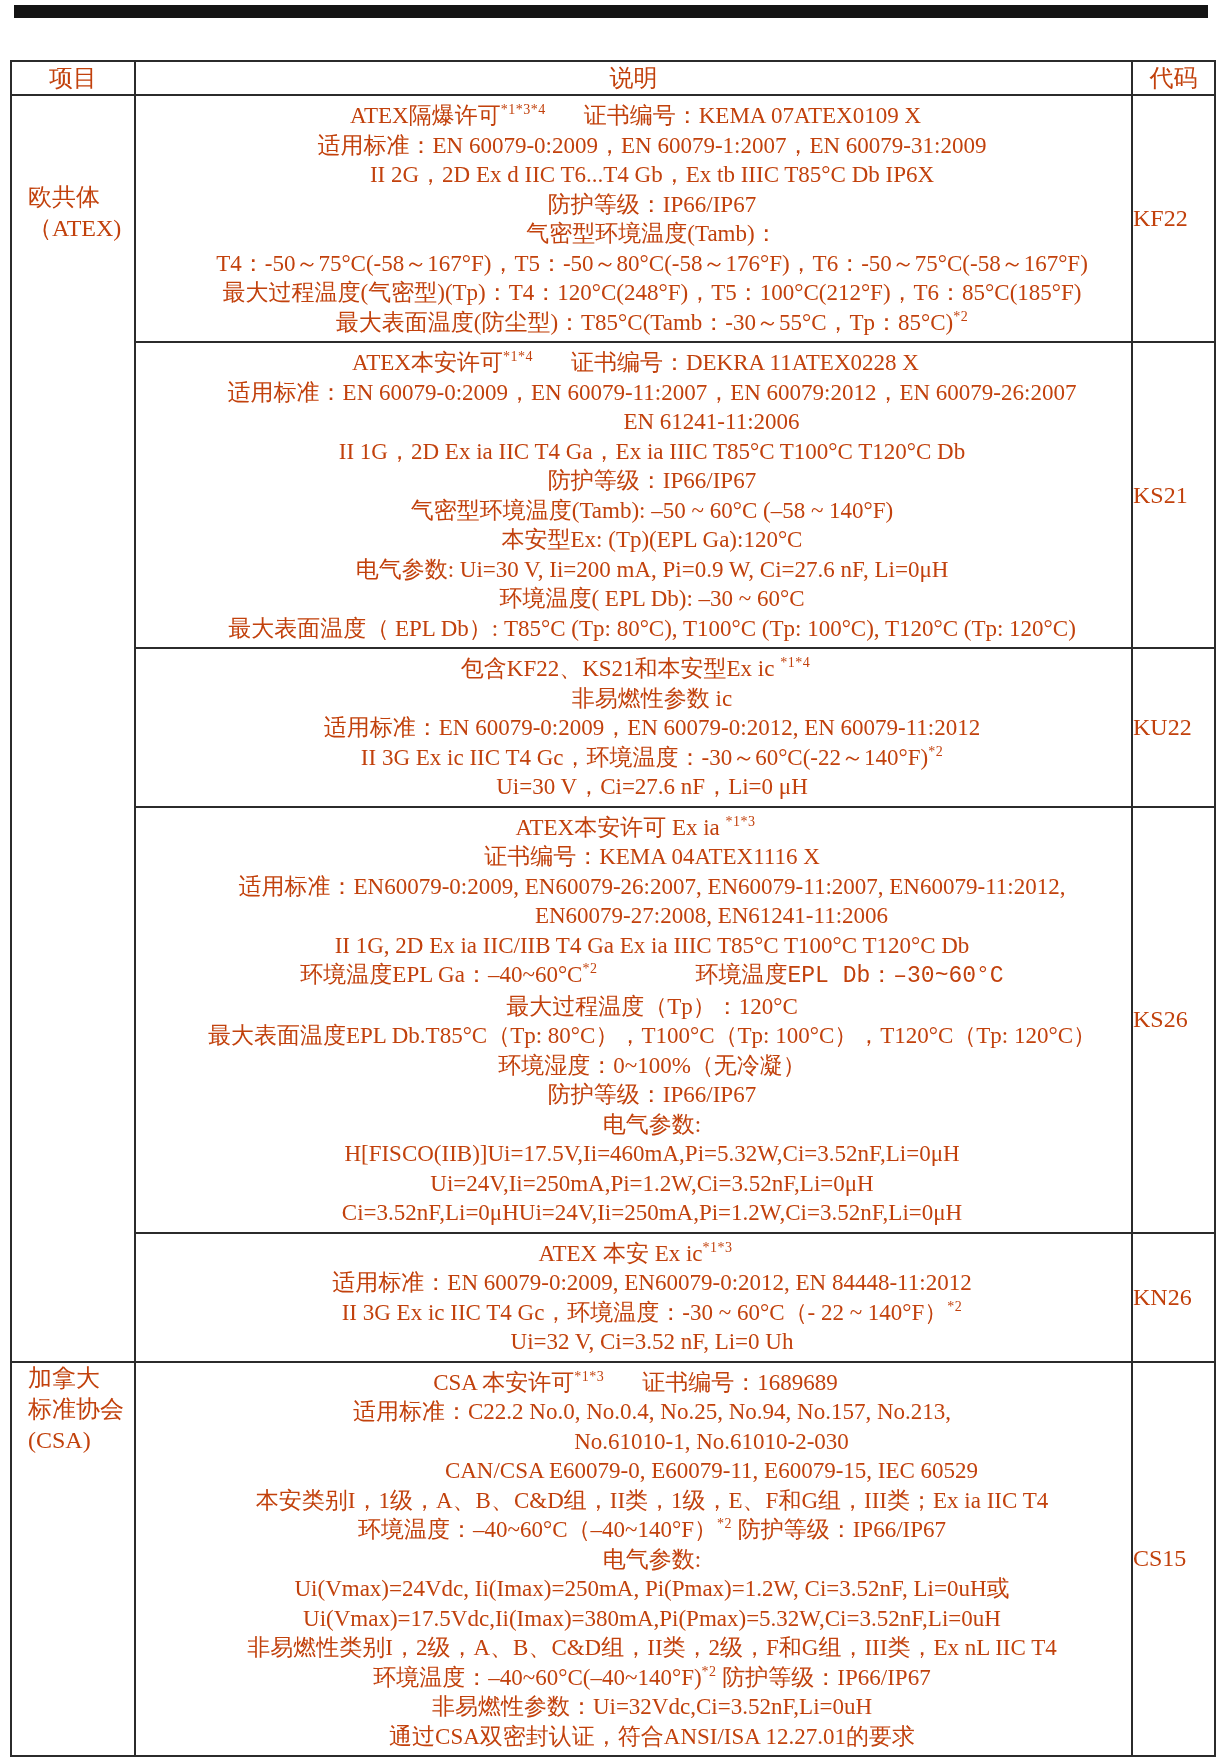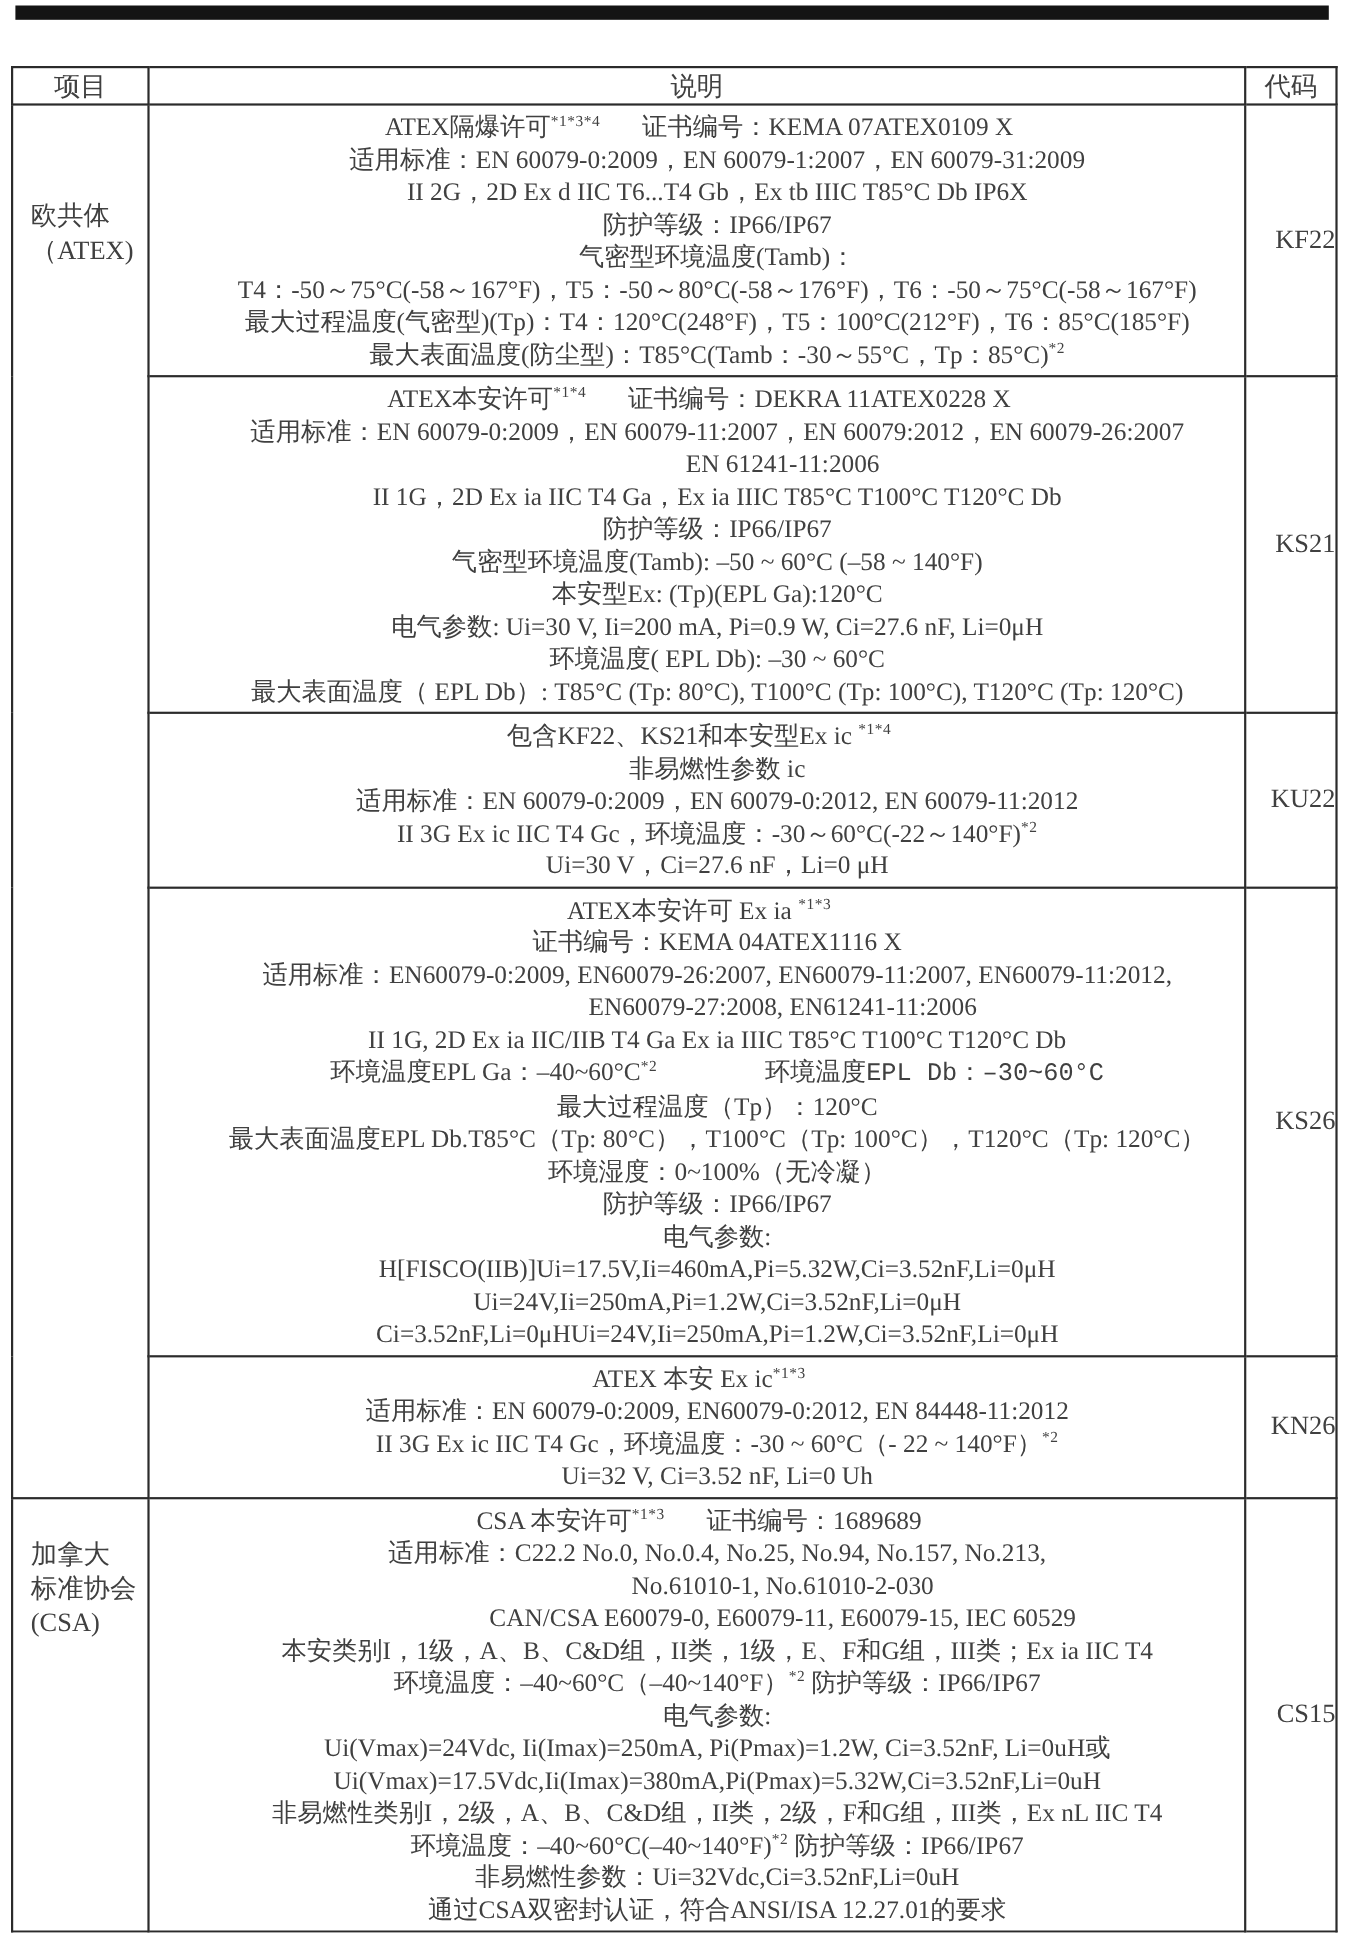--- a/index.html
+++ b/index.html
@@ -2,21 +2,21 @@
 <html><head>
 <meta charset="utf-8">
 <style>
   html,body { margin:0; padding:0; background:#ffffff; }
   .page {
     position: relative;
     width: 1224px;
     height: 1757px;
     background: #ffffff;
     font-family: "Liberation Serif", "DejaVu Serif", serif;
-    color: #404040;
+    color: #c2410c;
     overflow: hidden;
   }
   .top-rule {
     position: absolute;
     top: 5px; left: 14px; right: 16px;
     height: 13px;
     background: #141414;
   }
   table.cert-table {
     position: absolute;
@@ -57,21 +57,21 @@
   sup {
     font-size: 14px;
     line-height: 0;
     vertical-align: super;
     letter-spacing: 0.5px;
   }
   .gap-sm { margin-left: 38px; }
   .gap-lg { margin-left: 98px; font-family: Liberation Mono, monospace; }
   td.code-cell {
     vertical-align: middle;
-    text-align: right;
+    text-align: left;
     font-size: 24px;
   }
 </style>
 </head>
 <body>
 
 <div class="page">
   <div class="top-rule"></div>
 
   <table class="cert-table">
@@ -152,21 +152,21 @@
         <tr>
           <td class="desc-cell">
             <div class="line indent-0"><span>ATEX 本安 Ex ic</span><sup>*1*3</sup></div>
             <div class="line indent-1"><span>适用标准：EN 60079-0:2009, EN60079-0:2012, EN 84448-11:2012</span></div>
             <div class="line indent-1"><span>II 3G Ex ic IIC T4 Gc，环境温度：-30 ~ 60°C（- 22 ~ 140°F）</span><sup>*2</sup></div>
             <div class="line indent-1"><span>Ui=32 V, Ci=3.52 nF, Li=0 Uh</span></div>
           </td>
           <td class="code-cell">KN26</td>
         </tr>
         <tr>
-          <td class="item-cell" rowspan="1" style="padding-top: 36px;">
+          <td class="item-cell" rowspan="1" style="">
             <div class="item-line">加拿大</div>
             <div class="item-line">标准协会</div>
             <div class="item-line">(CSA)</div>
           </td>
           <td class="desc-cell">
             <div class="line indent-0"><span>CSA 本安许可</span><sup>*1*3</sup><span class="gap-sm">证书编号：1689689</span></div>
             <div class="line indent-1"><span>适用标准：C22.2 No.0, No.0.4, No.25, No.94, No.157, No.213,</span></div>
             <div class="line indent-2"><span>No.61010-1, No.61010-2-030</span></div>
             <div class="line indent-2"><span>CAN/CSA E60079-0, E60079-11, E60079-15, IEC 60529</span></div>
             <div class="line indent-1"><span>本安类别I，1级，A、B、C&amp;D组，II类，1级，E、F和G组，III类；Ex ia IIC T4</span></div>

